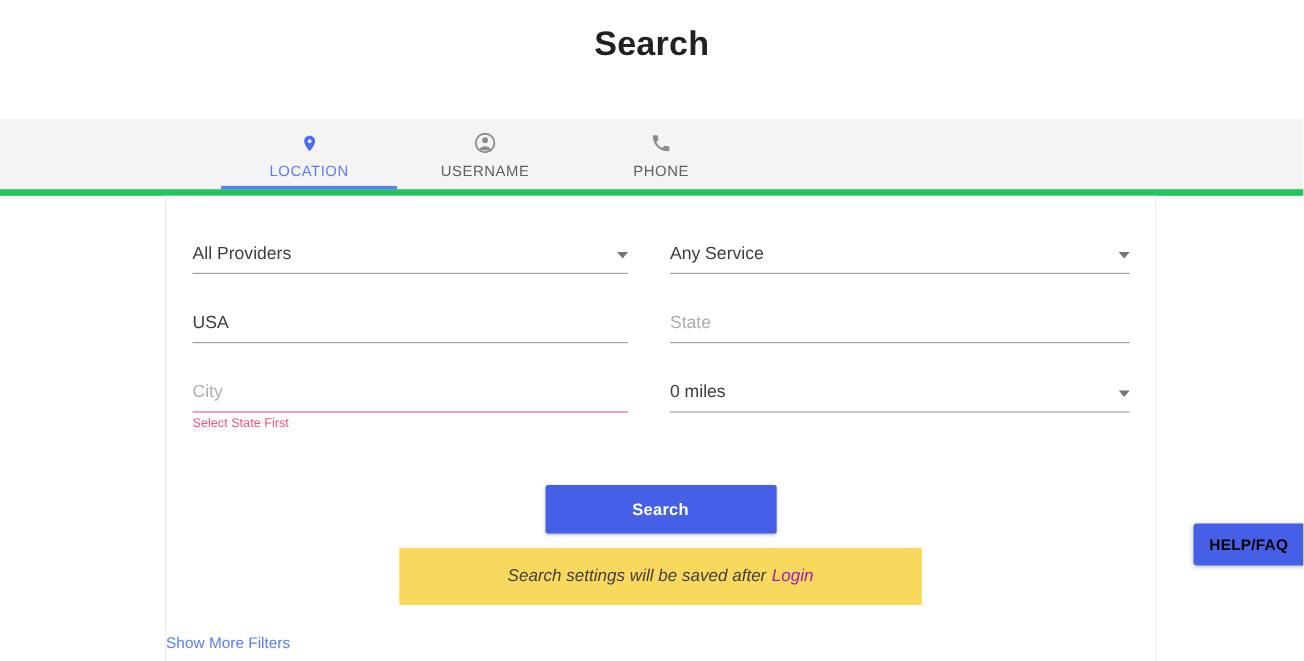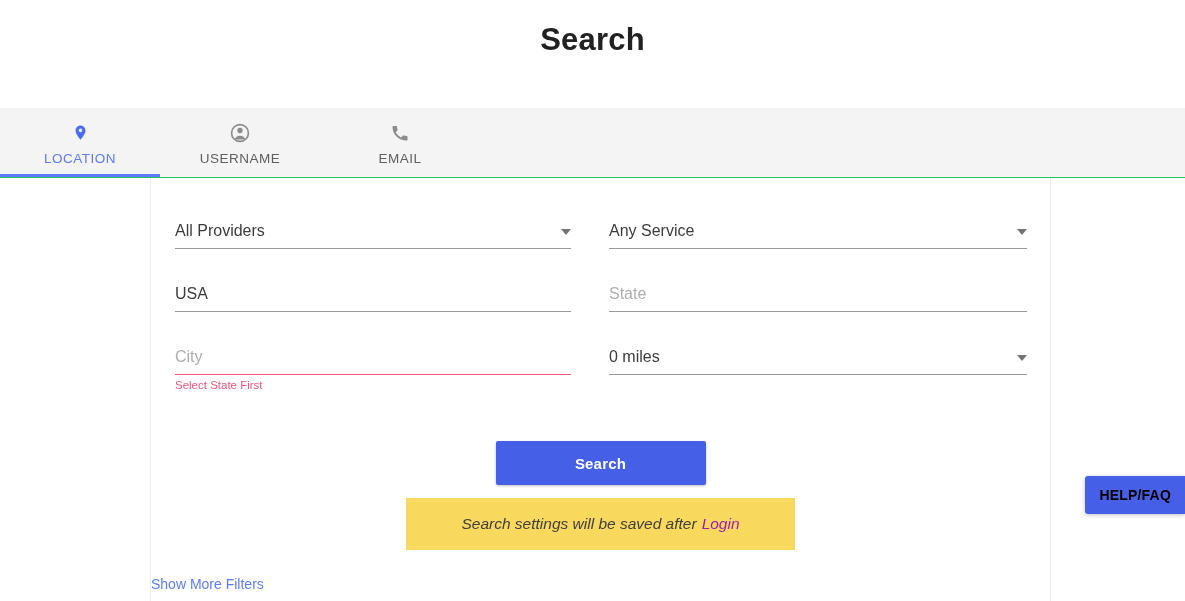--- a/index.html
+++ b/index.html
@@ -27,24 +27,25 @@
   }
 
   
   .tabbar {
     position: absolute;
     left: 0;
     top: 108px;
     width: 1185px;
     height: 70px;
     background: #f4f4f4;
-    border-bottom: 1px solid #22c55e;
+    border-bottom: 6px solid #22c55e;
     box-sizing: border-box;
     display: flex;
     align-items: stretch;
+    padding-left: 201px;
   }
   .tab {
     width: 160px;
     position: relative;
     display: flex;
     flex-direction: column;
     align-items: center;
     justify-content: center;
     cursor: pointer;
     user-select: none;
@@ -172,21 +173,21 @@
   
   .banner-wrap {
     position: absolute;
     left: 0;
     right: 0;
     top: 320px;
     display: flex;
     justify-content: center;
   }
   .banner {
-    width: 389px;
+    width: 475px;
     height: 52px;
     background: #f9d85e;
     display: flex;
     align-items: center;
     justify-content: center;
     font-size: 15.5px;
     font-style: italic;
     color: #3f3f3f;
   }
   .banner .login-link {
@@ -260,21 +261,21 @@
     </span>
     <span class="tab-label">USERNAME</span>
   </div>
 
   <div class="tab">
     <span class="tab-icon">
       <svg width="20" height="20" viewBox="0 0 24 24" fill="currentColor" aria-hidden="true">
         <path d="M6.62 10.79a15.05 15.05 0 0 0 6.59 6.59l2.2-2.2a1 1 0 0 1 1.02-.24c1.12.37 2.33.57 3.57.57a1 1 0 0 1 1 1V20a1 1 0 0 1-1 1C10.3 21 3 13.7 3 4.5a1 1 0 0 1 1-1h3.5a1 1 0 0 1 1 1c0 1.25.2 2.45.57 3.57a1 1 0 0 1-.25 1.02l-2.2 2.2z"></path>
       </svg>
     </span>
-    <span class="tab-label">EMAIL</span>
+    <span class="tab-label">PHONE</span>
   </div>
 
 
 </div>
 
 <div class="card">
 
   <div class="form-grid">
 
     <div class="field">

